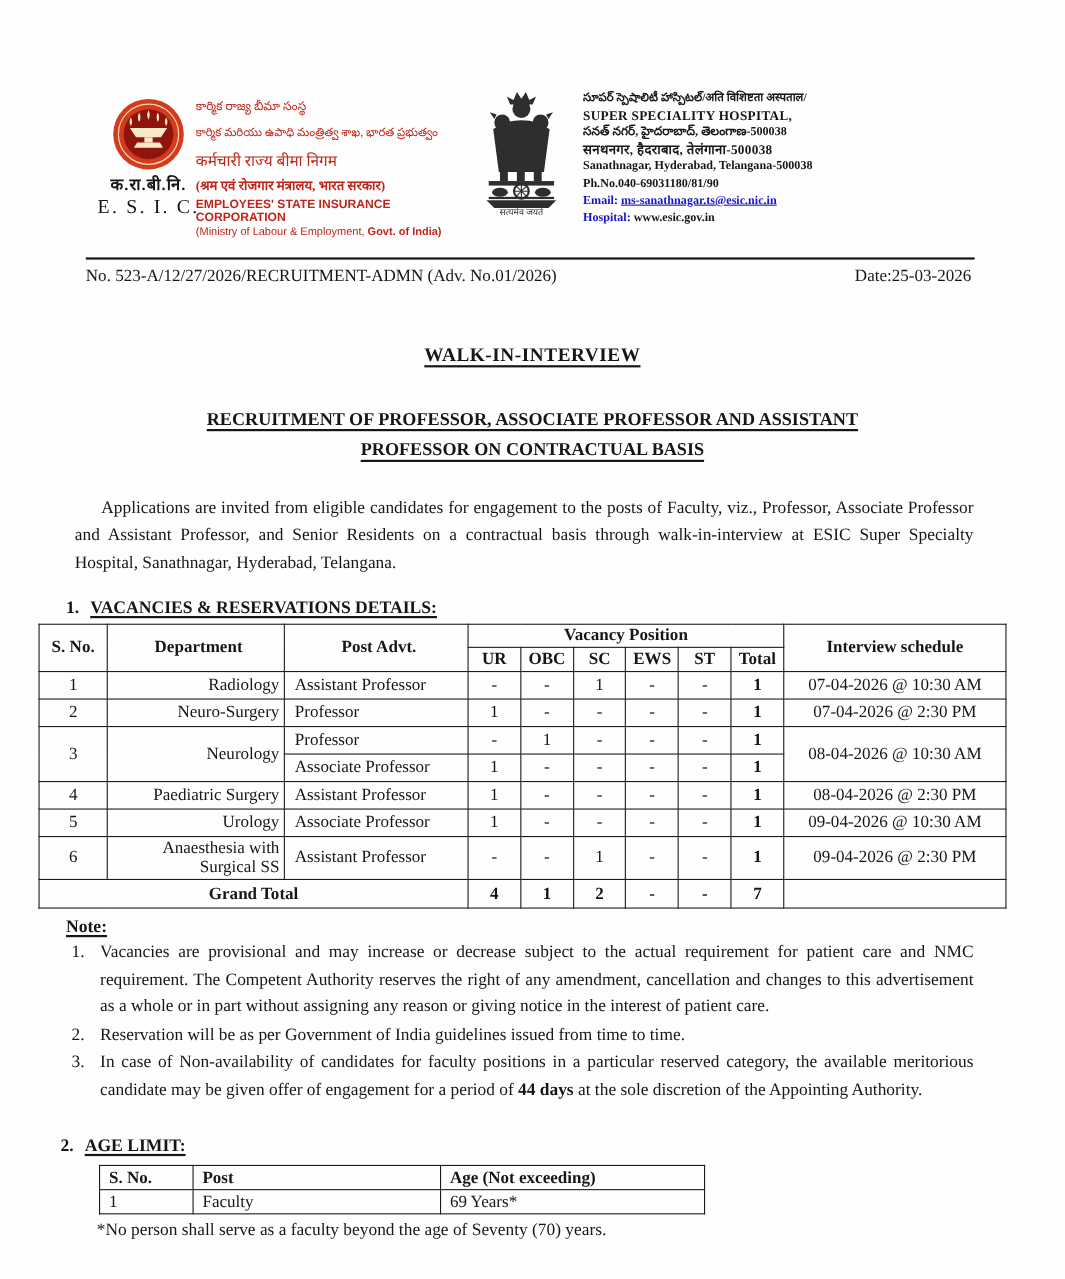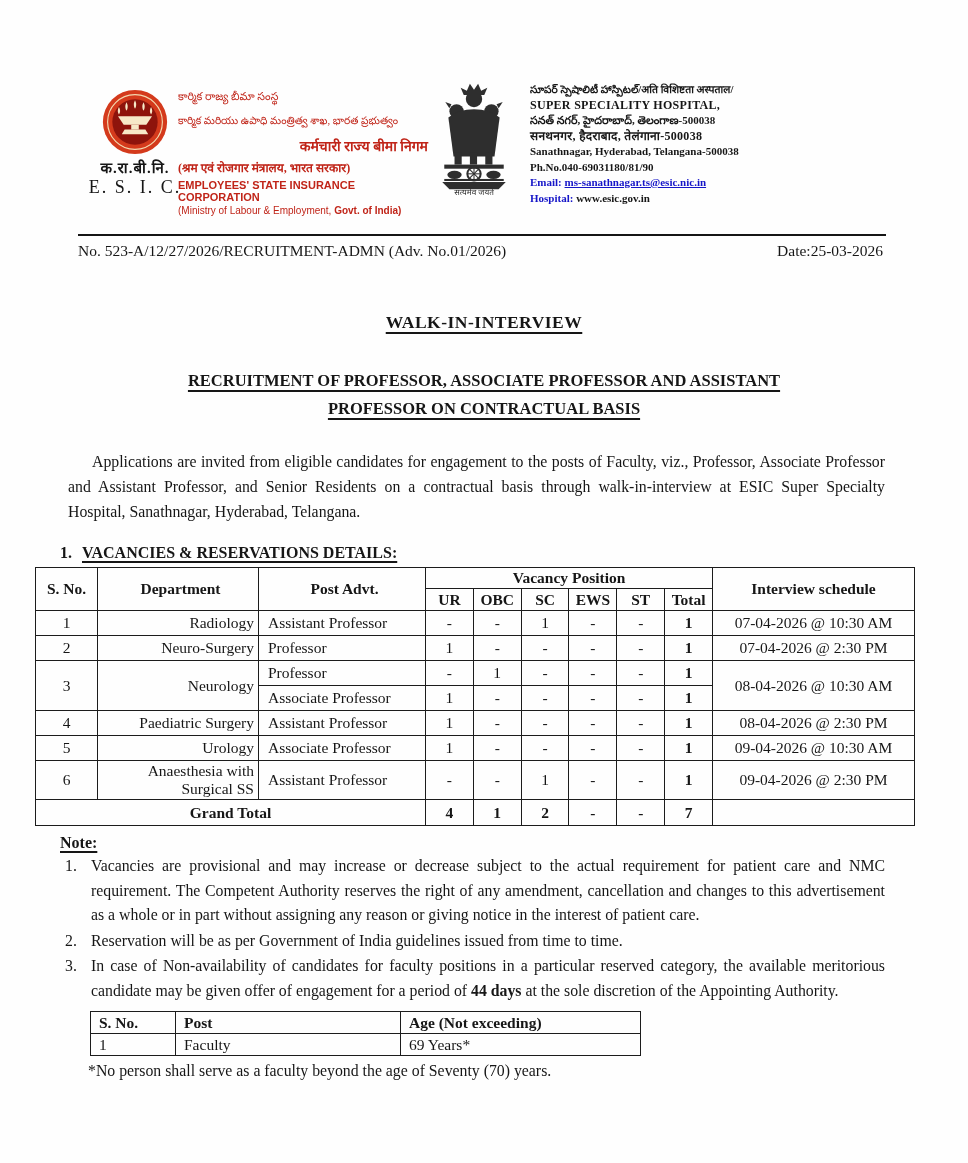--- a/index.html
+++ b/index.html
@@ -10,21 +10,21 @@
     font-family:"Liberation Serif", serif;
   }
   
   .letterhead { position:relative; height:150px; margin-top:82px; }
   .esic-block { position:absolute; left:80px; top:6px; width:110px; text-align:center; }
   .esic-abbr-hi { font-size:15px; font-weight:bold; line-height:17px; letter-spacing:1px; }
   .esic-abbr-en { font-size:18px; font-weight:normal; letter-spacing:2px; }
   .left-block { position:absolute; left:178px; top:8px; width:250px; color:#c02418; }
   .lb-te1 { font-size:11px; margin-bottom:10px; }
   .lb-te2 { font-size:10.5px; margin-bottom:7px; }
-  .lb-hi1 { font-size:14px; font-weight:bold; margin-bottom:4px;text-align:right; }
+  .lb-hi1 { font-size:14px; font-weight:normal; margin-bottom:4px; }
   .lb-hi2 { font-size:12px; font-weight:bold; margin-bottom:3px; }
   .lb-en1 { font-family:"Liberation Sans", sans-serif; font-size:11px; font-weight:bold; margin-bottom:2px; }
   .lb-en2 { font-family:"Liberation Sans", sans-serif; font-size:10px; }
   .lb-en2 b { font-weight:bold; }
   .emblem-block { position:absolute; left:430px; top:0; width:88px; text-align:center; }
   .right-block { position:absolute; left:530px; top:0; width:250px; }
   .rb-line { font-size:11px; font-weight:bold; line-height:15.5px; }
   .rb-l1 { font-size:10.5px; }
   .rb-l2 { font-size:12px; letter-spacing:0.3px; }
   .rb-email, .rb-web { font-size:11px; font-weight:bold; line-height:15.5px; }
@@ -298,20 +298,23 @@
   </div>
   <div class="note-item">
     <span class="n">2.</span>
     <span class="t">Reservation will be as per Government of India guidelines issued from time to time.</span>
   </div>
   <div class="note-item">
     <span class="n">3.</span>
     <span class="t"><span>In case of Non-availability of candidates for faculty positions in a particular reserved category, the available meritorious candidate may be given offer of engagement for a period of </span><b>44 days</b><span> at the sole discretion of the Appointing Authority.</span></span>
   </div>
 
+  <div class="sec-heading age-heading">
+    <span class="num">2.</span><span class="txt">AGE LIMIT:</span>
+  </div>
   <table class="age-table">
     <thead>
       <tr>
         <th class="a-sno">S. No.</th>
         <th class="a-post">Post</th>
         <th class="a-age">Age (Not exceeding)</th>
       </tr>
     </thead>
     <tbody>
       <tr>

